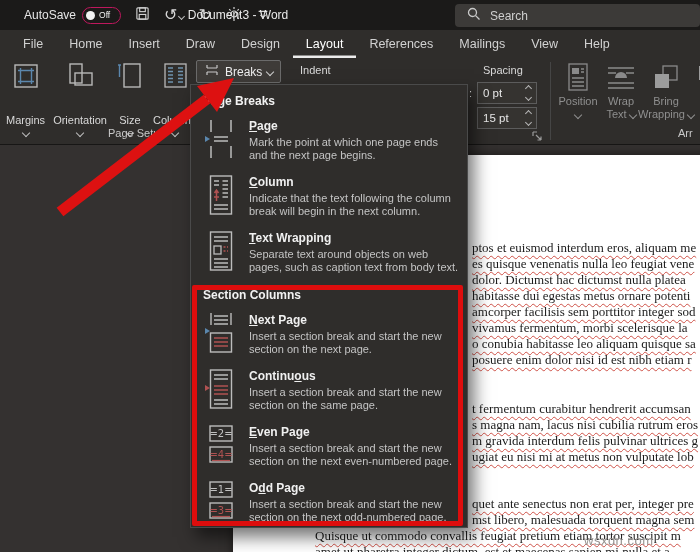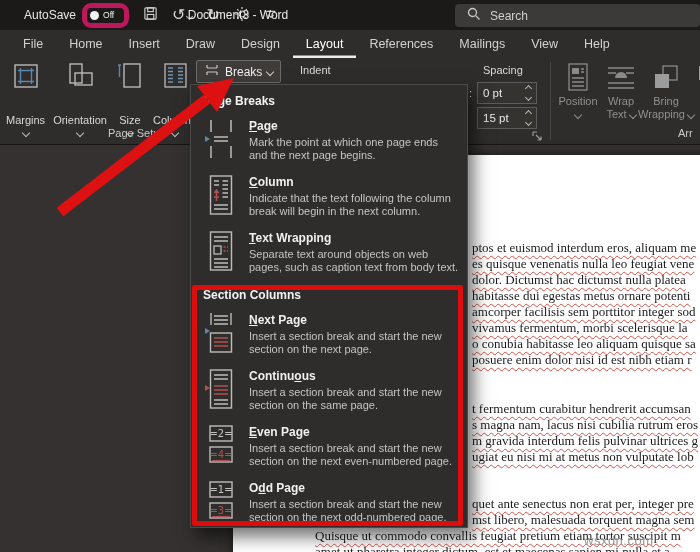--- a/index.html
+++ b/index.html
@@ -1,21 +1,21 @@
 <!DOCTYPE html>
 <html><head>
 <meta charset="utf-8">
 <style>
   html,body{margin:0;padding:0;width:700px;height:552px;overflow:hidden;
     font-family:"Liberation Sans",sans-serif;background:#343130;position:relative;}
   
   .titlebar{position:absolute;left:0;top:0;width:700px;height:30px;background:#1b1a19;
     display:flex;align-items:center;color:#e6e6e6;font-size:12px;}
   .autosave{display:flex;align-items:center;gap:6px;margin-left:24px;}
-  .pill{width:37px;height:15px;border:5px solid #be185d;border-radius:9px;display:flex;
+  .pill{width:37px;height:15px;border:1px solid #be185d;border-radius:9px;display:flex;
     align-items:center;background:#1b1a19;}
   .pill .knob{width:9px;height:9px;border-radius:50%;background:#f2f2f2;margin-left:3px;}
   .pill .state{font-size:8.5px;margin-left:4px;color:#f2f2f2;}
   .qat{display:flex;align-items:center;gap:14px;margin-left:14px;color:#d8d8d8;}
   .qat .glyph{font-size:16px;line-height:1;}
   .undo-wrap{display:flex;align-items:flex-end;gap:2px;}
   .app-title{position:absolute;left:0;right:0;text-align:center;width:340px;margin-left:68px;
     font-size:12px;color:#eaeaea;pointer-events:none;}
   .searchbox{position:absolute;left:455px;top:4px;width:245px;height:23px;background:#3c3a38;
     border-radius:4px;display:flex;align-items:center;color:#cfcfcf;font-size:12px;gap:9px;

